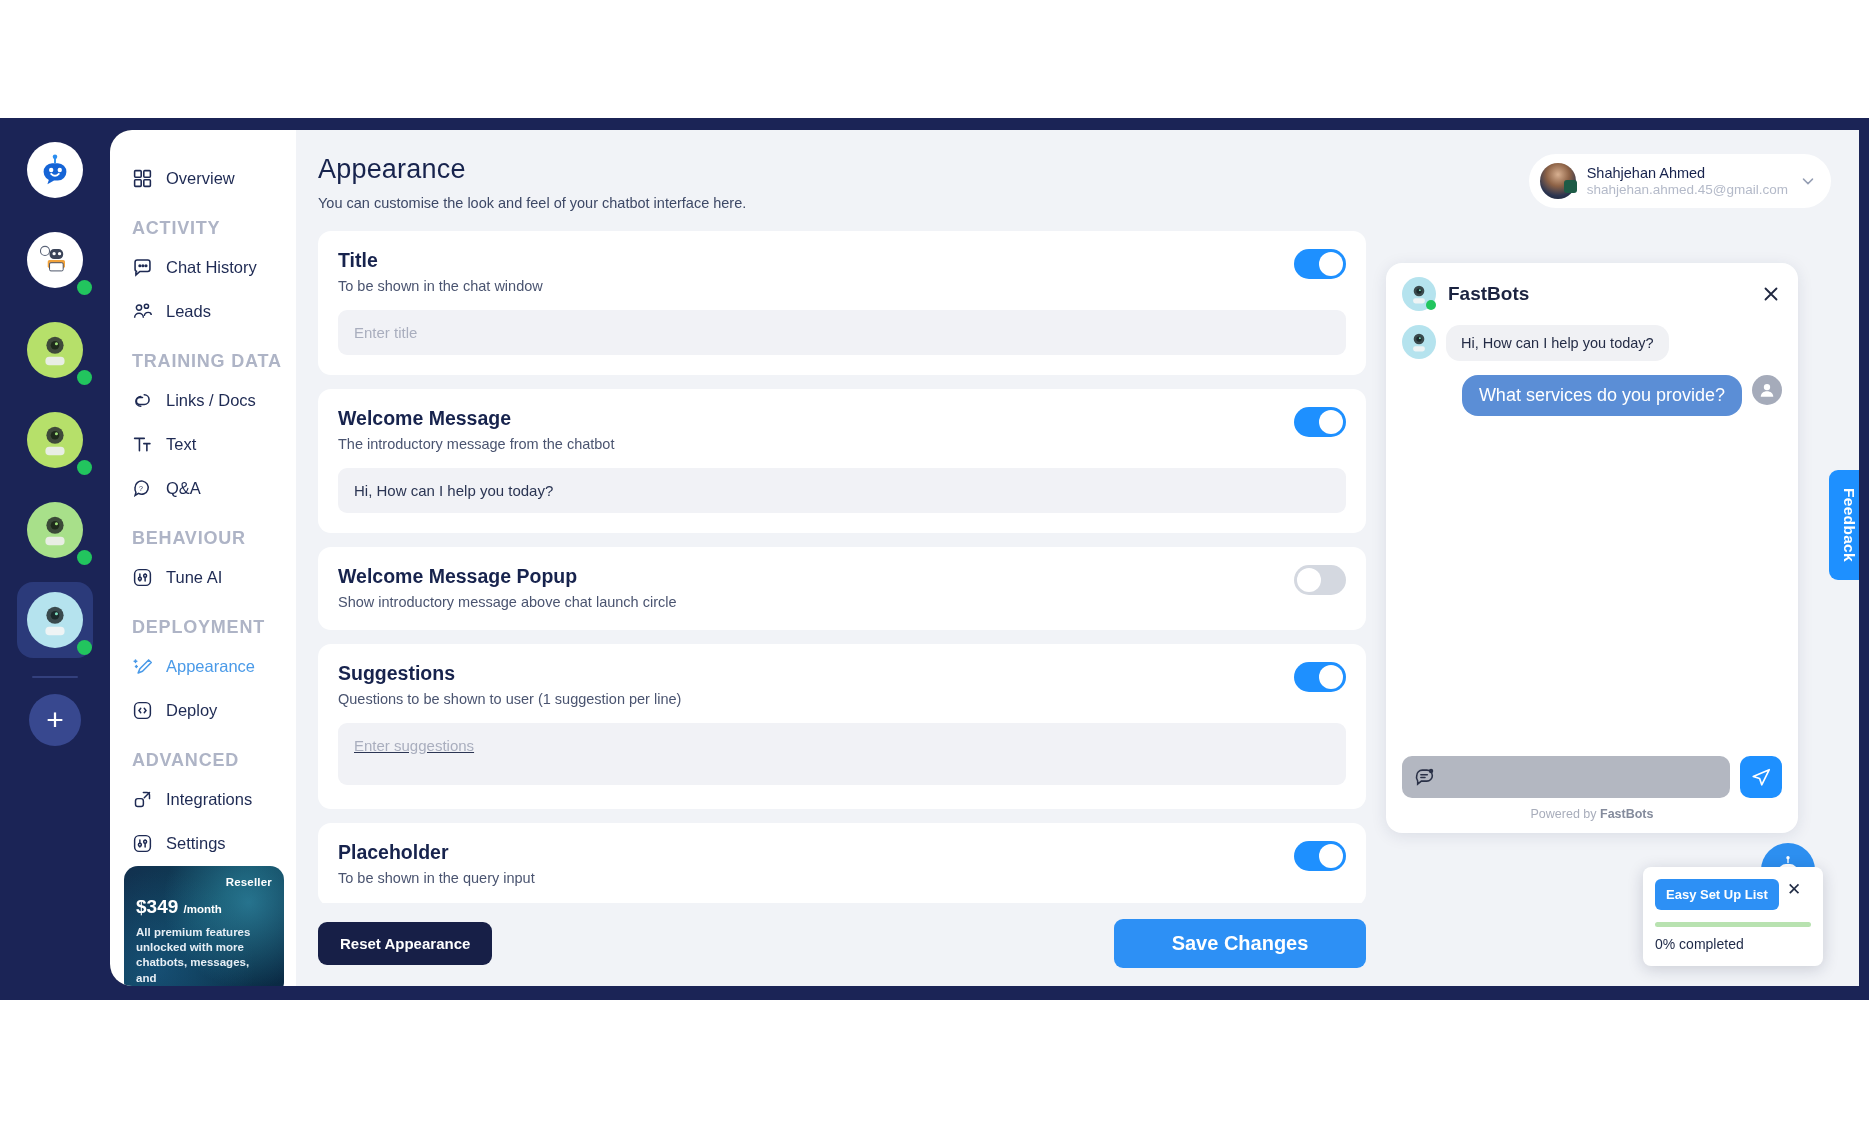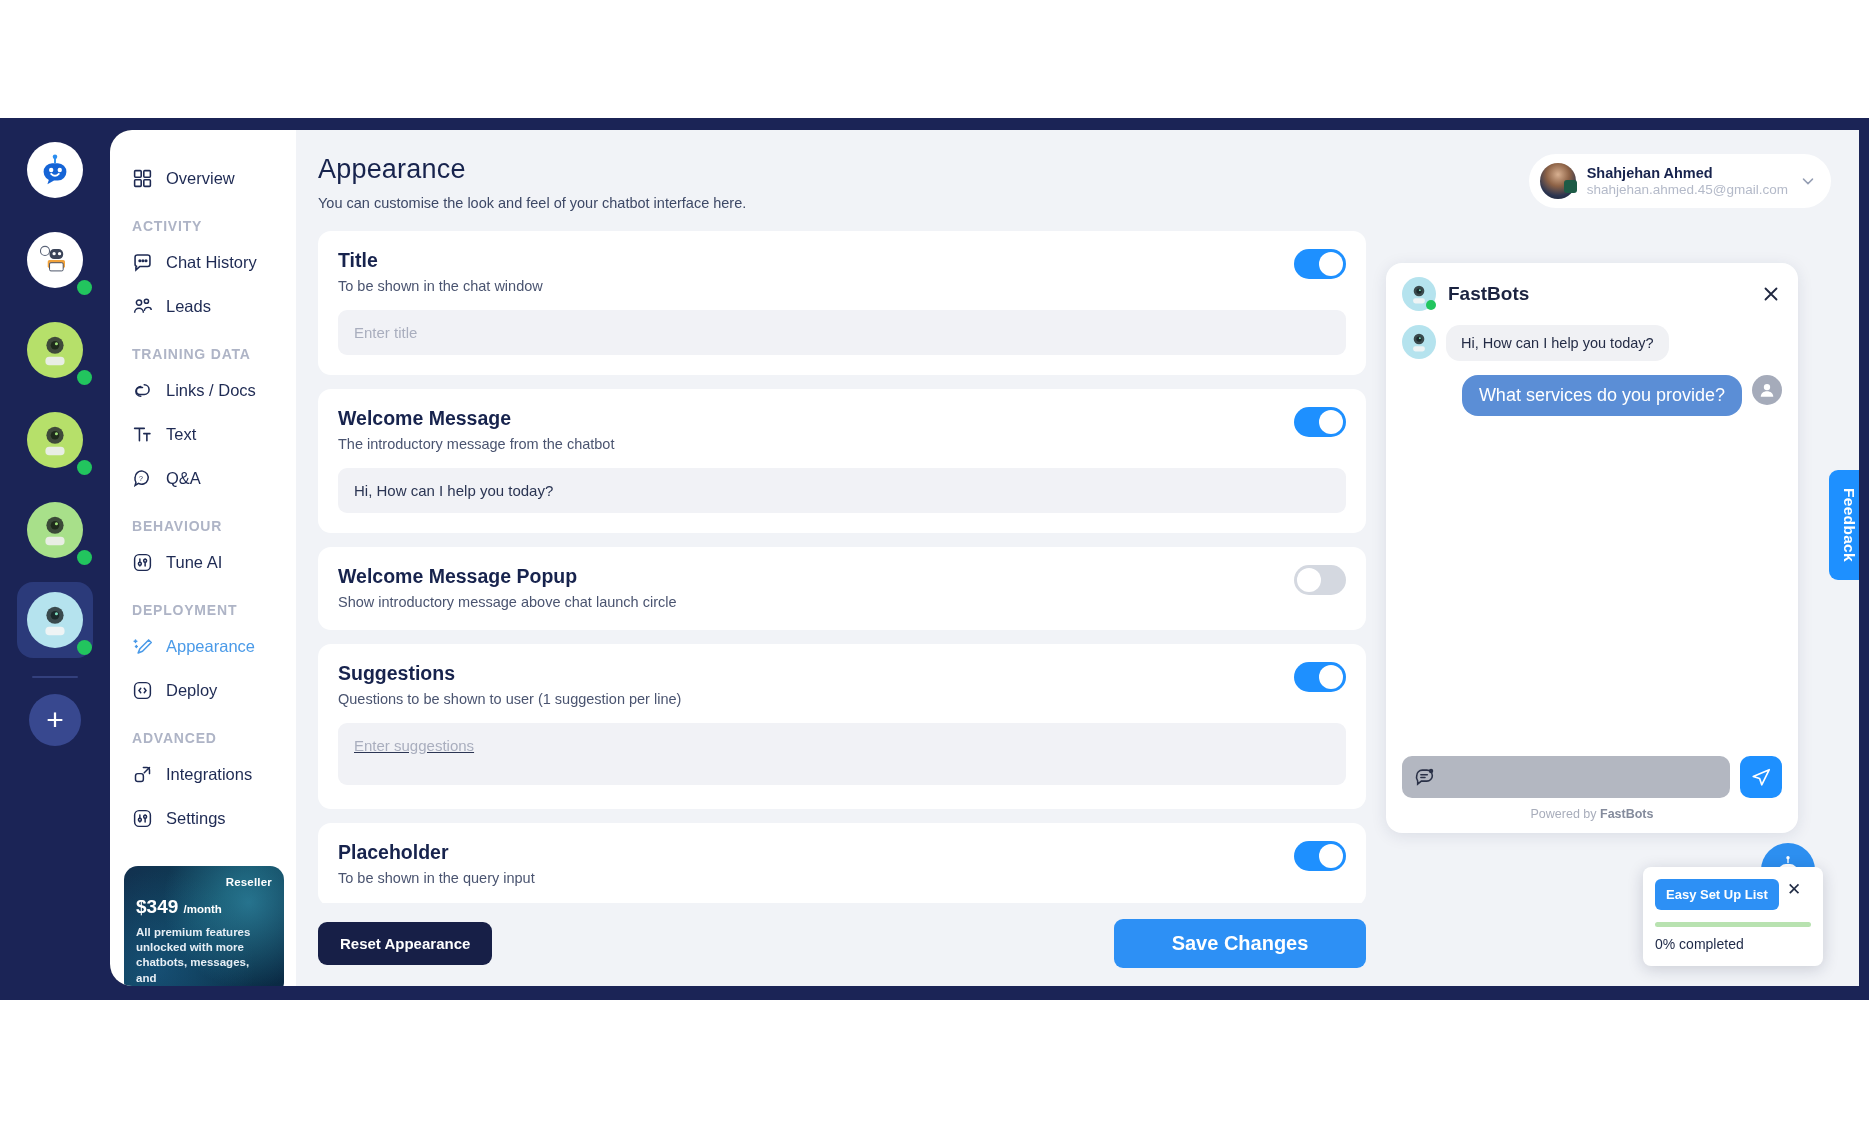--- a/index.html
+++ b/index.html
@@ -95,21 +95,21 @@
     position: relative;
   }
   .nav-item.active { color: #4a9ae8; }
   .nav-item.active::after {
     content: "";
     position: absolute; right: -4px; top: 7px;
     width: 4px; height: 30px; background: #2f90ea; border-radius: 3px;
   }
   .nav-sec {
     padding: 18px 0 6px 22px;
-    font-size: 14px;
+    font-size: 18px;
     letter-spacing: .8px;
     color: #aeb4c6;
     font-weight: 600;
   }
   .nav-ico { width: 21px; height: 21px; flex: 0 0 21px; display:block; }
 
   
   #promo {
     position: absolute;
     left: 14px; bottom: -10px;
@@ -153,21 +153,21 @@
   }
   #user-avatar {
     width: 36px; height: 36px; border-radius: 50%;
     background: radial-gradient(circle at 50% 32%, #d8b091 0%, #8d6246 38%, #2c3550 70%, #151c2e 100%);
     position: relative; flex: 0 0 36px;
   }
   #user-avatar::after{
     content:""; position:absolute; right:-1px; bottom:6px;
     width:13px;height:13px;border-radius:3px;background:#1d5b46;
   }
-  #user-name { font-size: 14.5px; color: #17234d; font-weight: 700; }
+  #user-name { font-size: 14.5px; color: #17234d; font-weight: 400; }
   #user-email { font-size: 13.5px; color: #b4bac9; margin-top: 1px; }
 
   
   #main-split { display: flex; gap: 18px; flex: 1; min-height: 0; margin-top: 20px; }
   #forms { width: 1048px; flex: 0 0 1048px; display:flex; flex-direction:column; }
   #form-scroll { flex: 1; min-height: 0; overflow: hidden; display:flex; flex-direction:column; gap: 14px; }
 
   .card {
     background: #ffffff;
     border-radius: 13px;

